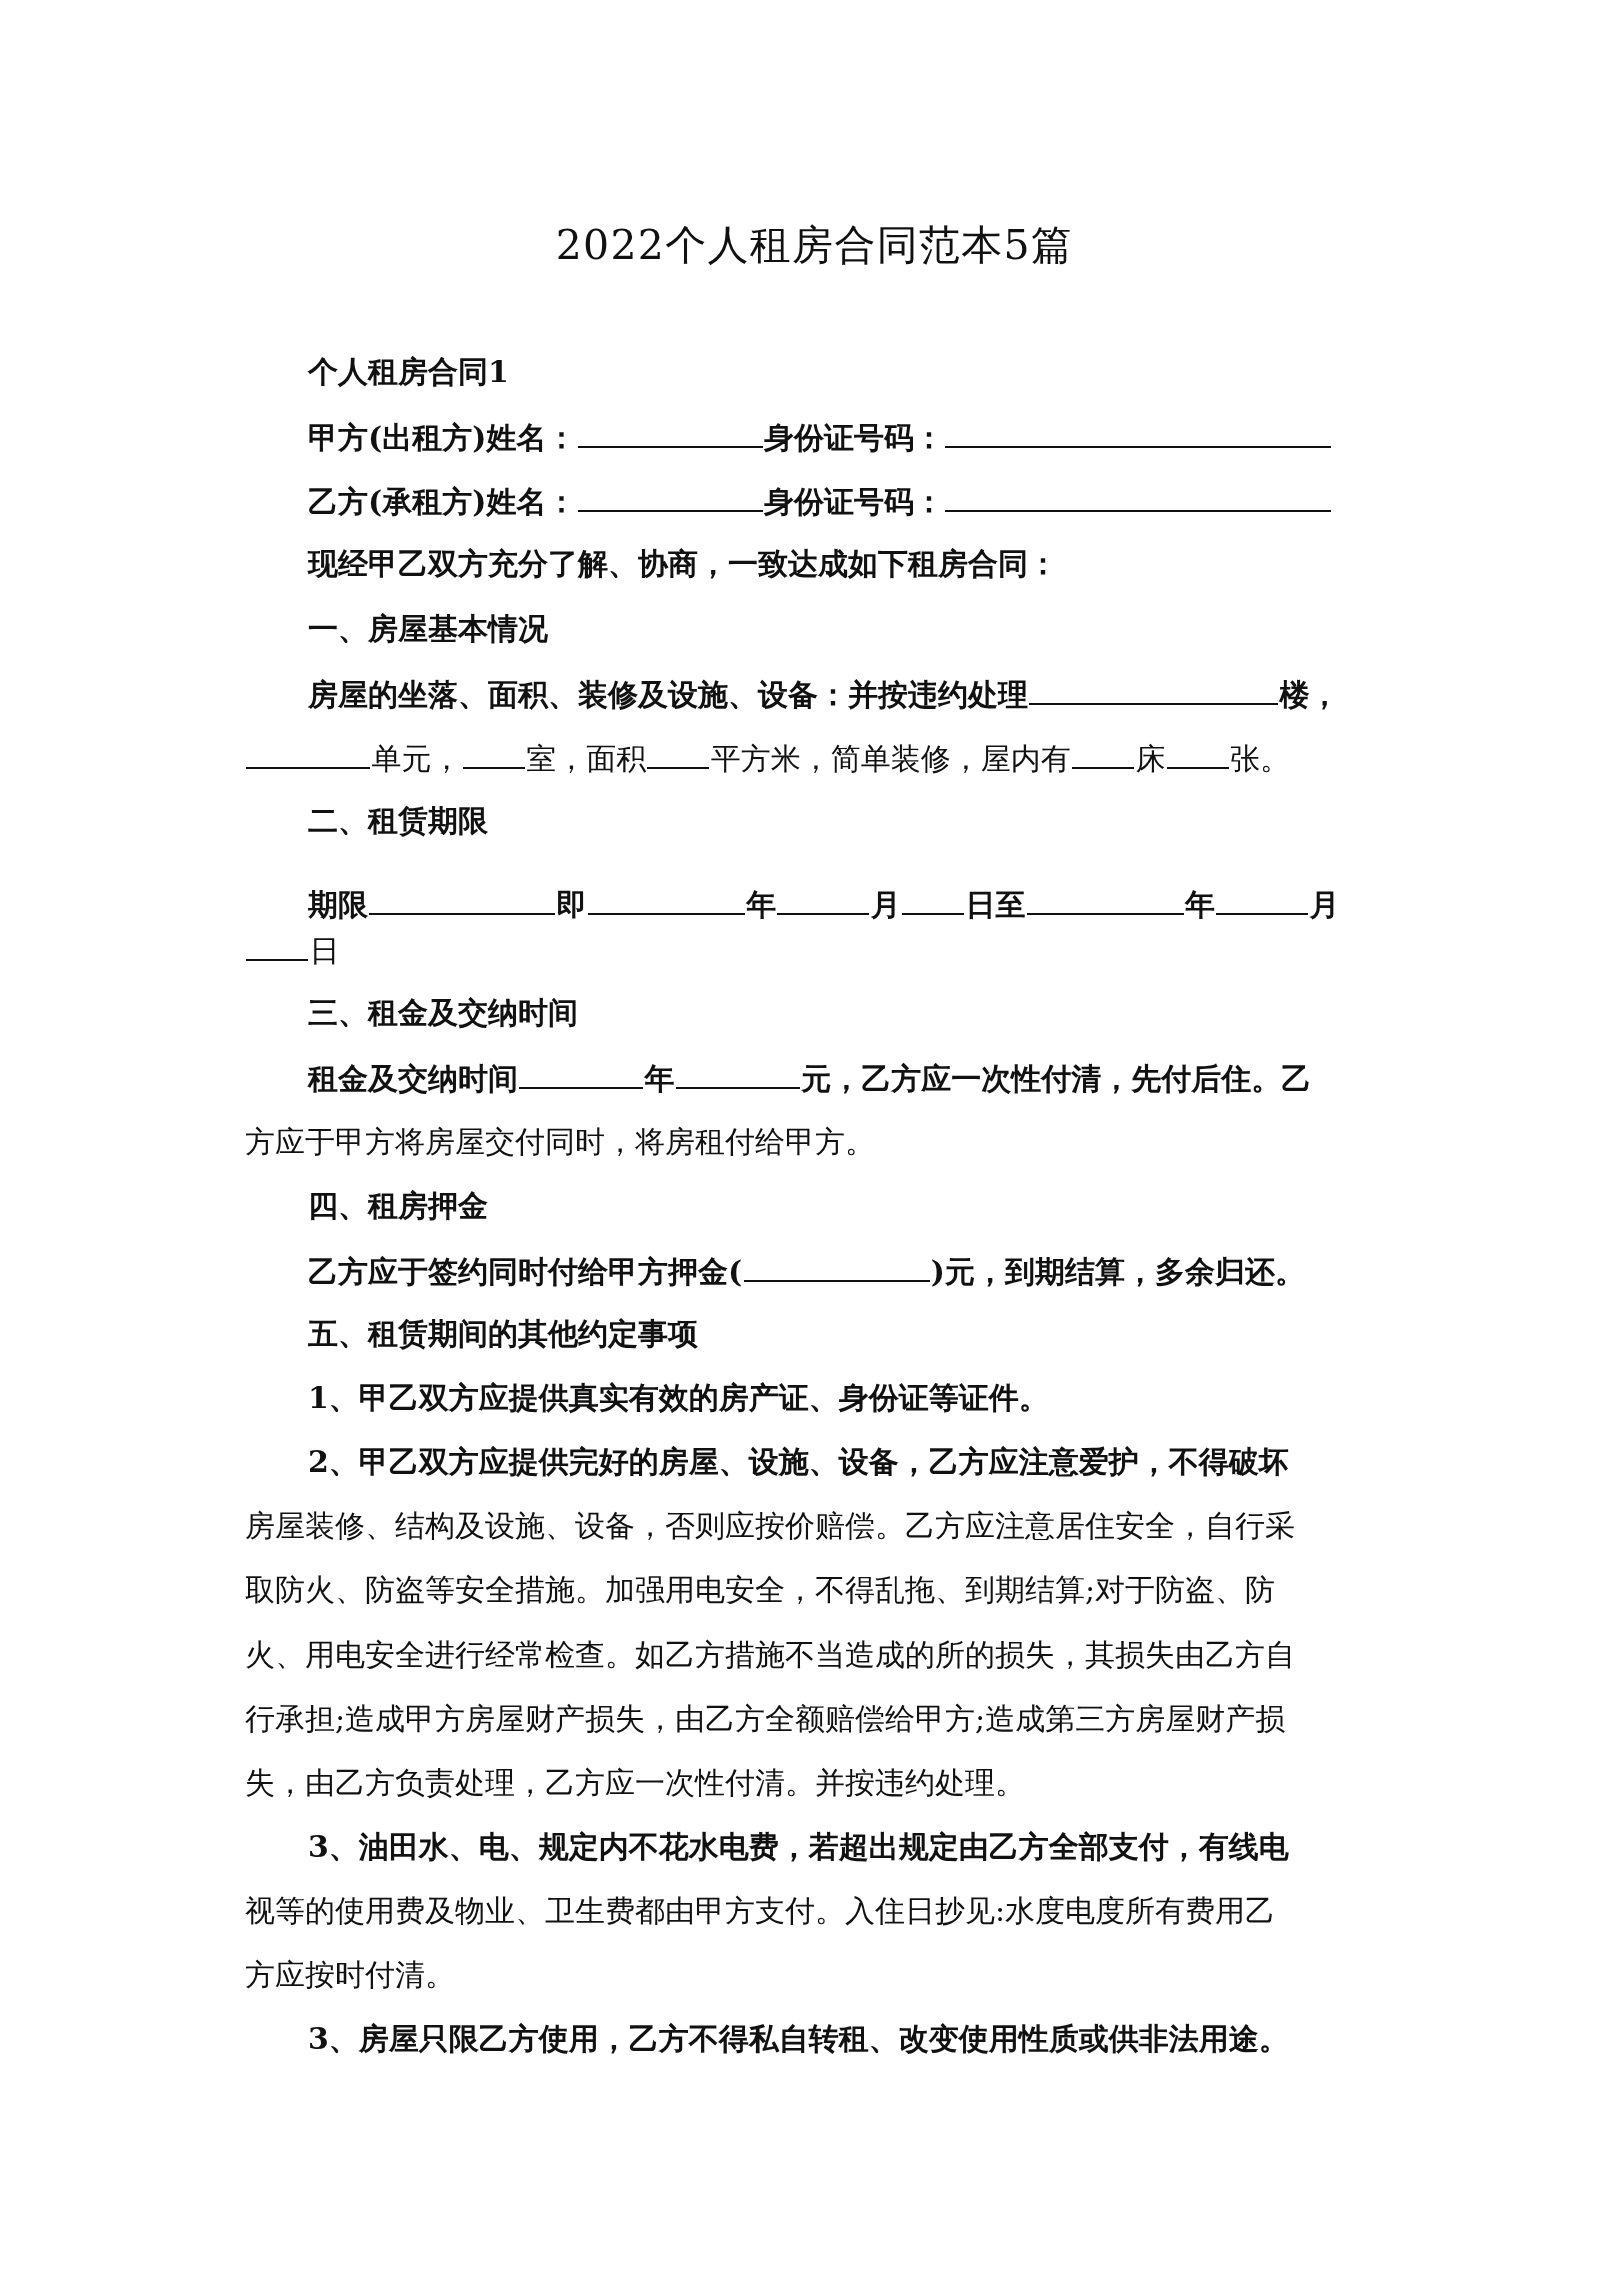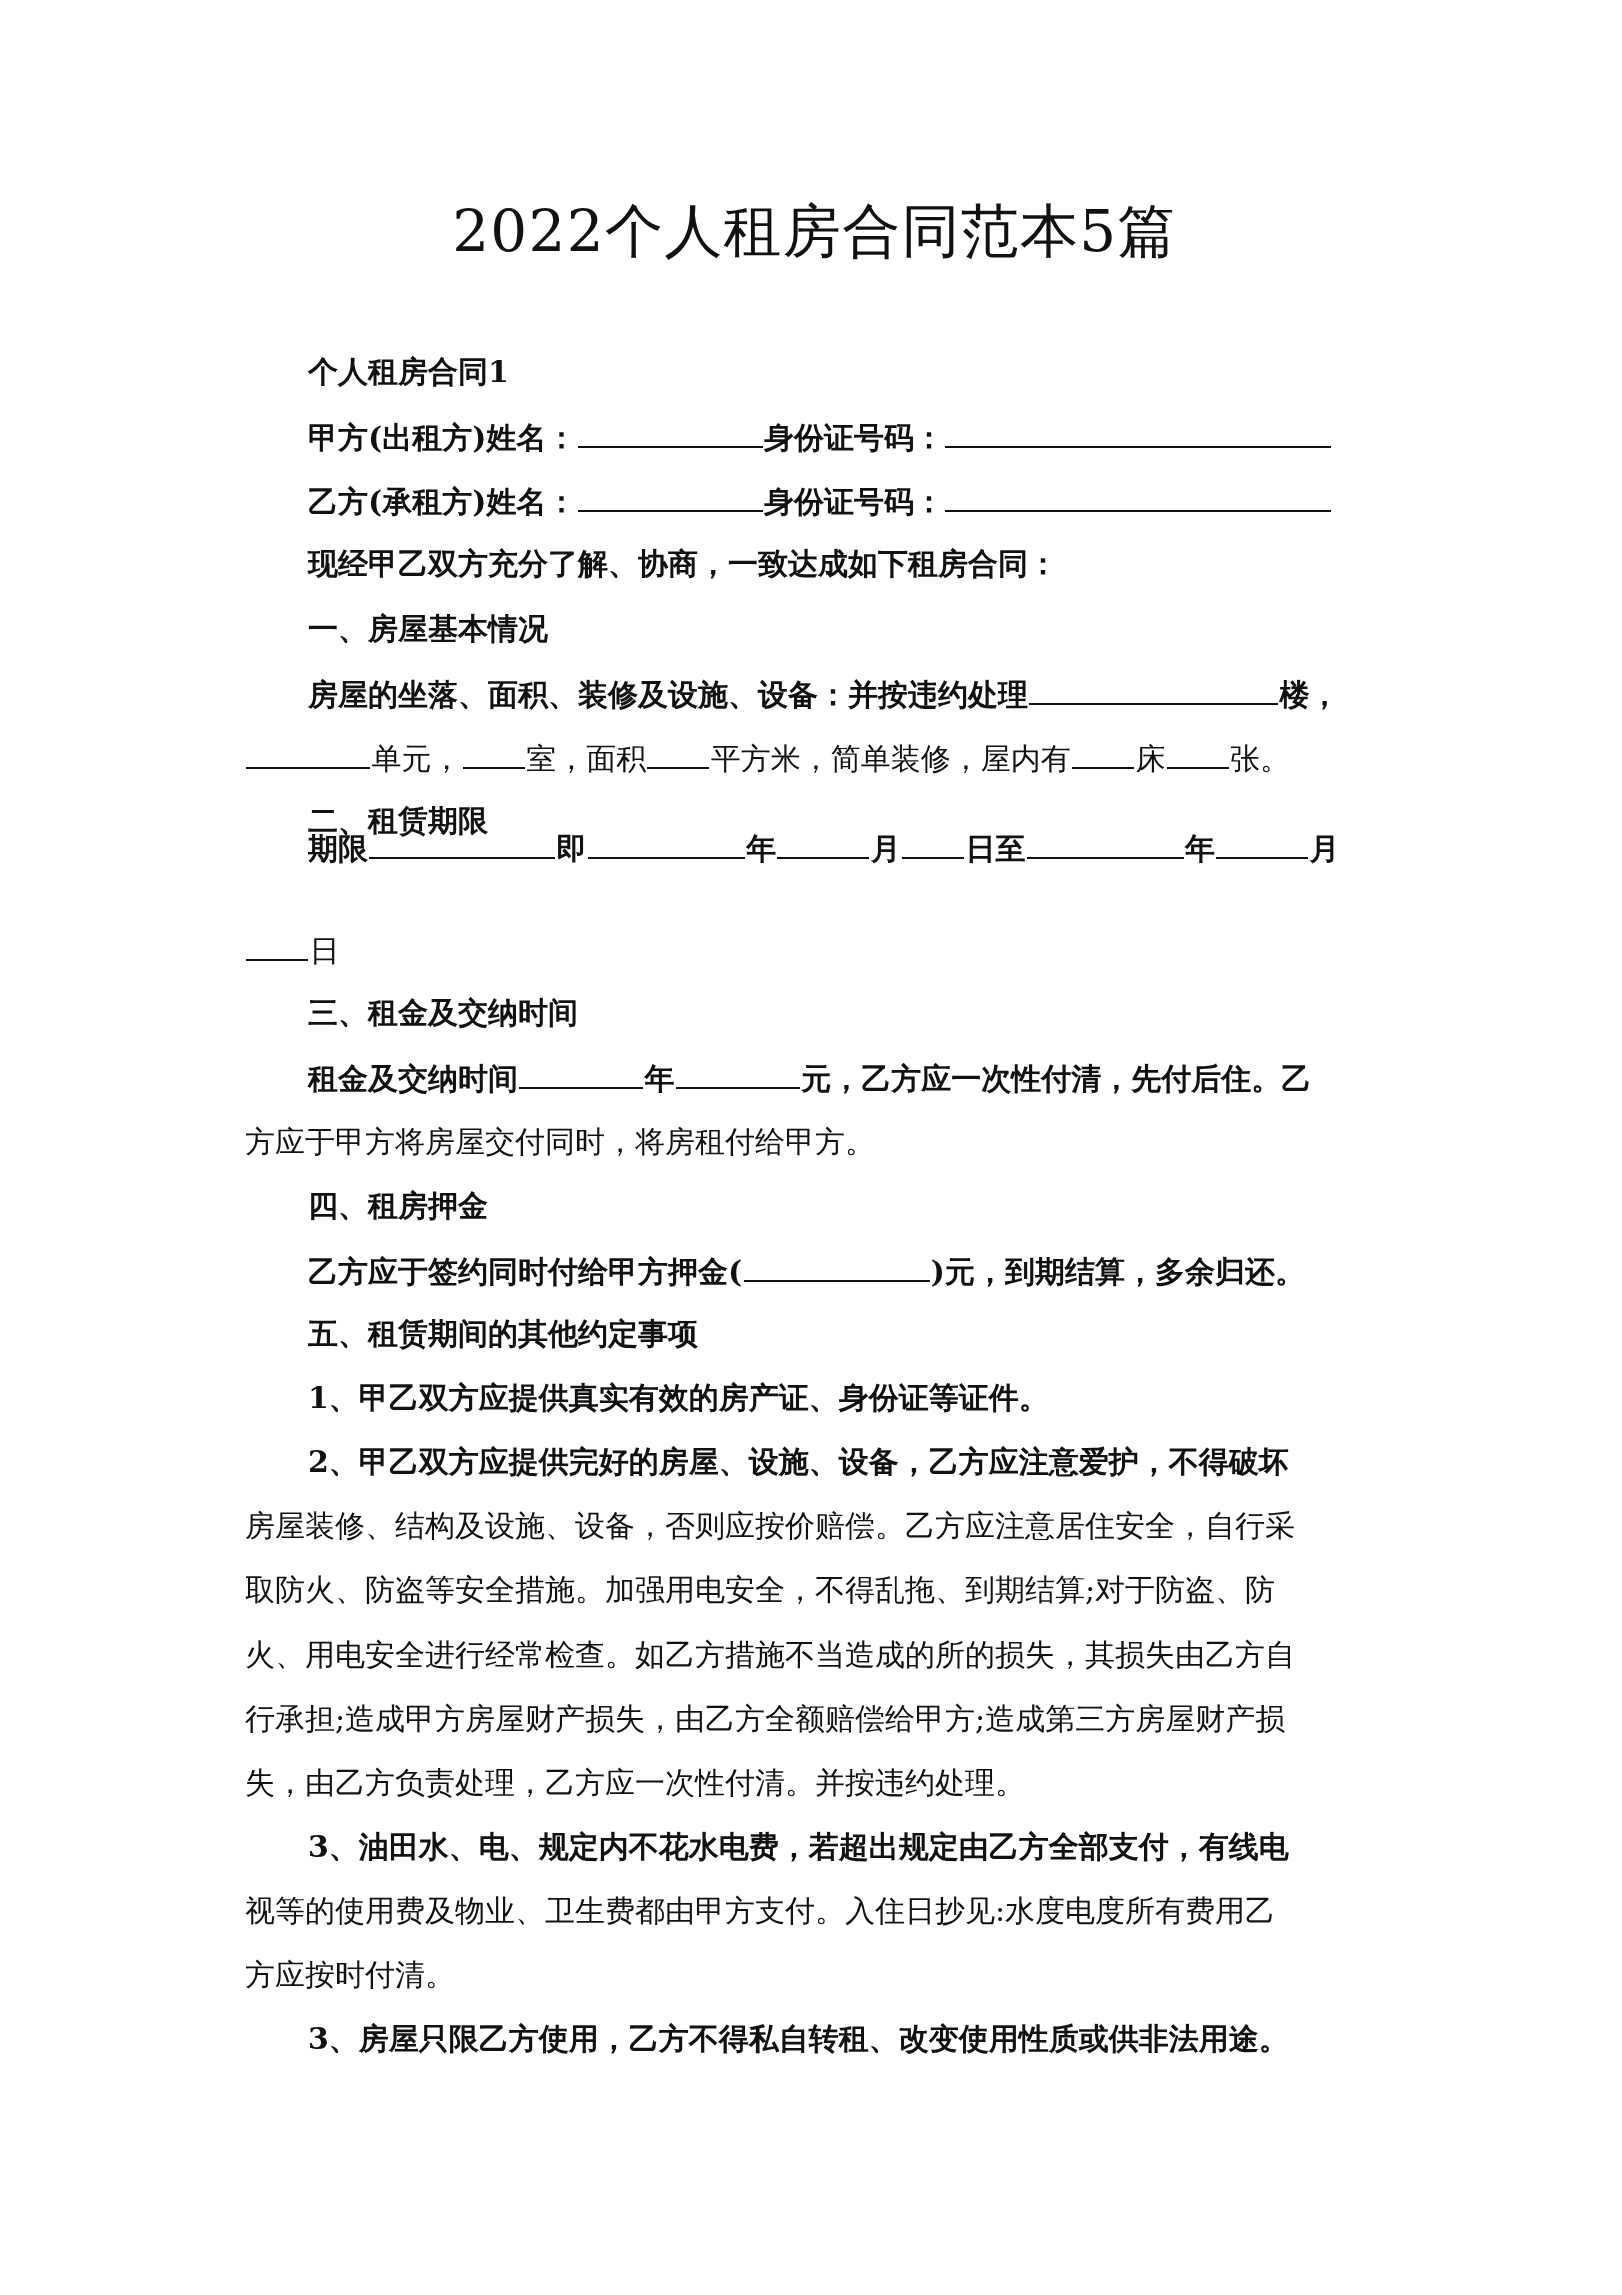--- a/index.html
+++ b/index.html
@@ -1,20 +1,20 @@
 <!DOCTYPE html>
 <html style="font-size:10.5px"><head>
 <meta charset="utf-8">
 <style>
   html, body { margin: 0; padding: 0; background: #ffffff; }
   body { width: 1623px; height: 2295px; position: relative; overflow: hidden;
          font-family: "DejaVu Serif", "Liberation Serif", serif; color: #111111; }
   .page { position: absolute; left: 245px; top: 0; width: 1139px; }
-  .title { position: absolute; left: 0; width: 1139px; top: 192px; text-align: center;
-           font-size: 58px; line-height: 79px; letter-spacing: 1.3px; font-weight: normal; }
+  .title { position: absolute; left: 0; width: 1139px; top: 206px; text-align: center;
+           font-size: 41px; line-height: 79px; letter-spacing: 1.3px; font-weight: normal; }
   .line { position: absolute; left: 0; width: 1139px; font-size: 30px; line-height: 39px;
           white-space: nowrap; }
   .indent { padding-left: 63px; box-sizing: border-box; font-weight: bold; }
   .blank { display: inline-block; border-bottom: 2px solid #111111; height: 30px;
            vertical-align: baseline; margin: 0 1.3px; }
 </style>
 </head>
 <body>
 
 <div class="page">
@@ -38,21 +38,21 @@
   <div class="line indent" style="top:673px">
     <span>房屋的坐落、面积、装修及设施、设备：并按违约处理</span><span class="blank" style="width:249px"></span><span>楼，</span>
   </div>
 
   <div class="line" style="top:737px">
     <span class="blank" style="width:124px"></span><span>单元，</span><span class="blank" style="width:62px"></span><span>室，面积</span><span class="blank" style="width:62px"></span><span>平方米，简单装修，屋内有</span><span class="blank" style="width:62px"></span><span>床</span><span class="blank" style="width:62px"></span><span>张。</span>
   </div>
 
   <div class="line indent" style="top:801px">二、租赁期限</div>
 
-  <div class="line indent" style="top:827px">
+  <div class="line indent" style="top:883px">
     <span>期限</span><span class="blank" style="width:186px"></span><span>即</span><span class="blank" style="width:157px"></span><span>年</span><span class="blank" style="width:92px"></span><span>月</span><span class="blank" style="width:62px"></span><span>日至</span><span class="blank" style="width:157px"></span><span>年</span><span class="blank" style="width:92px"></span><span>月</span>
   </div>
 
   <div class="line" style="top:929px">
     <span class="blank" style="width:62px"></span><span>日</span>
   </div>
 
   <div class="line indent" style="top:993px">三、租金及交纳时间</div>
 
   <div class="line indent" style="top:1057px">

